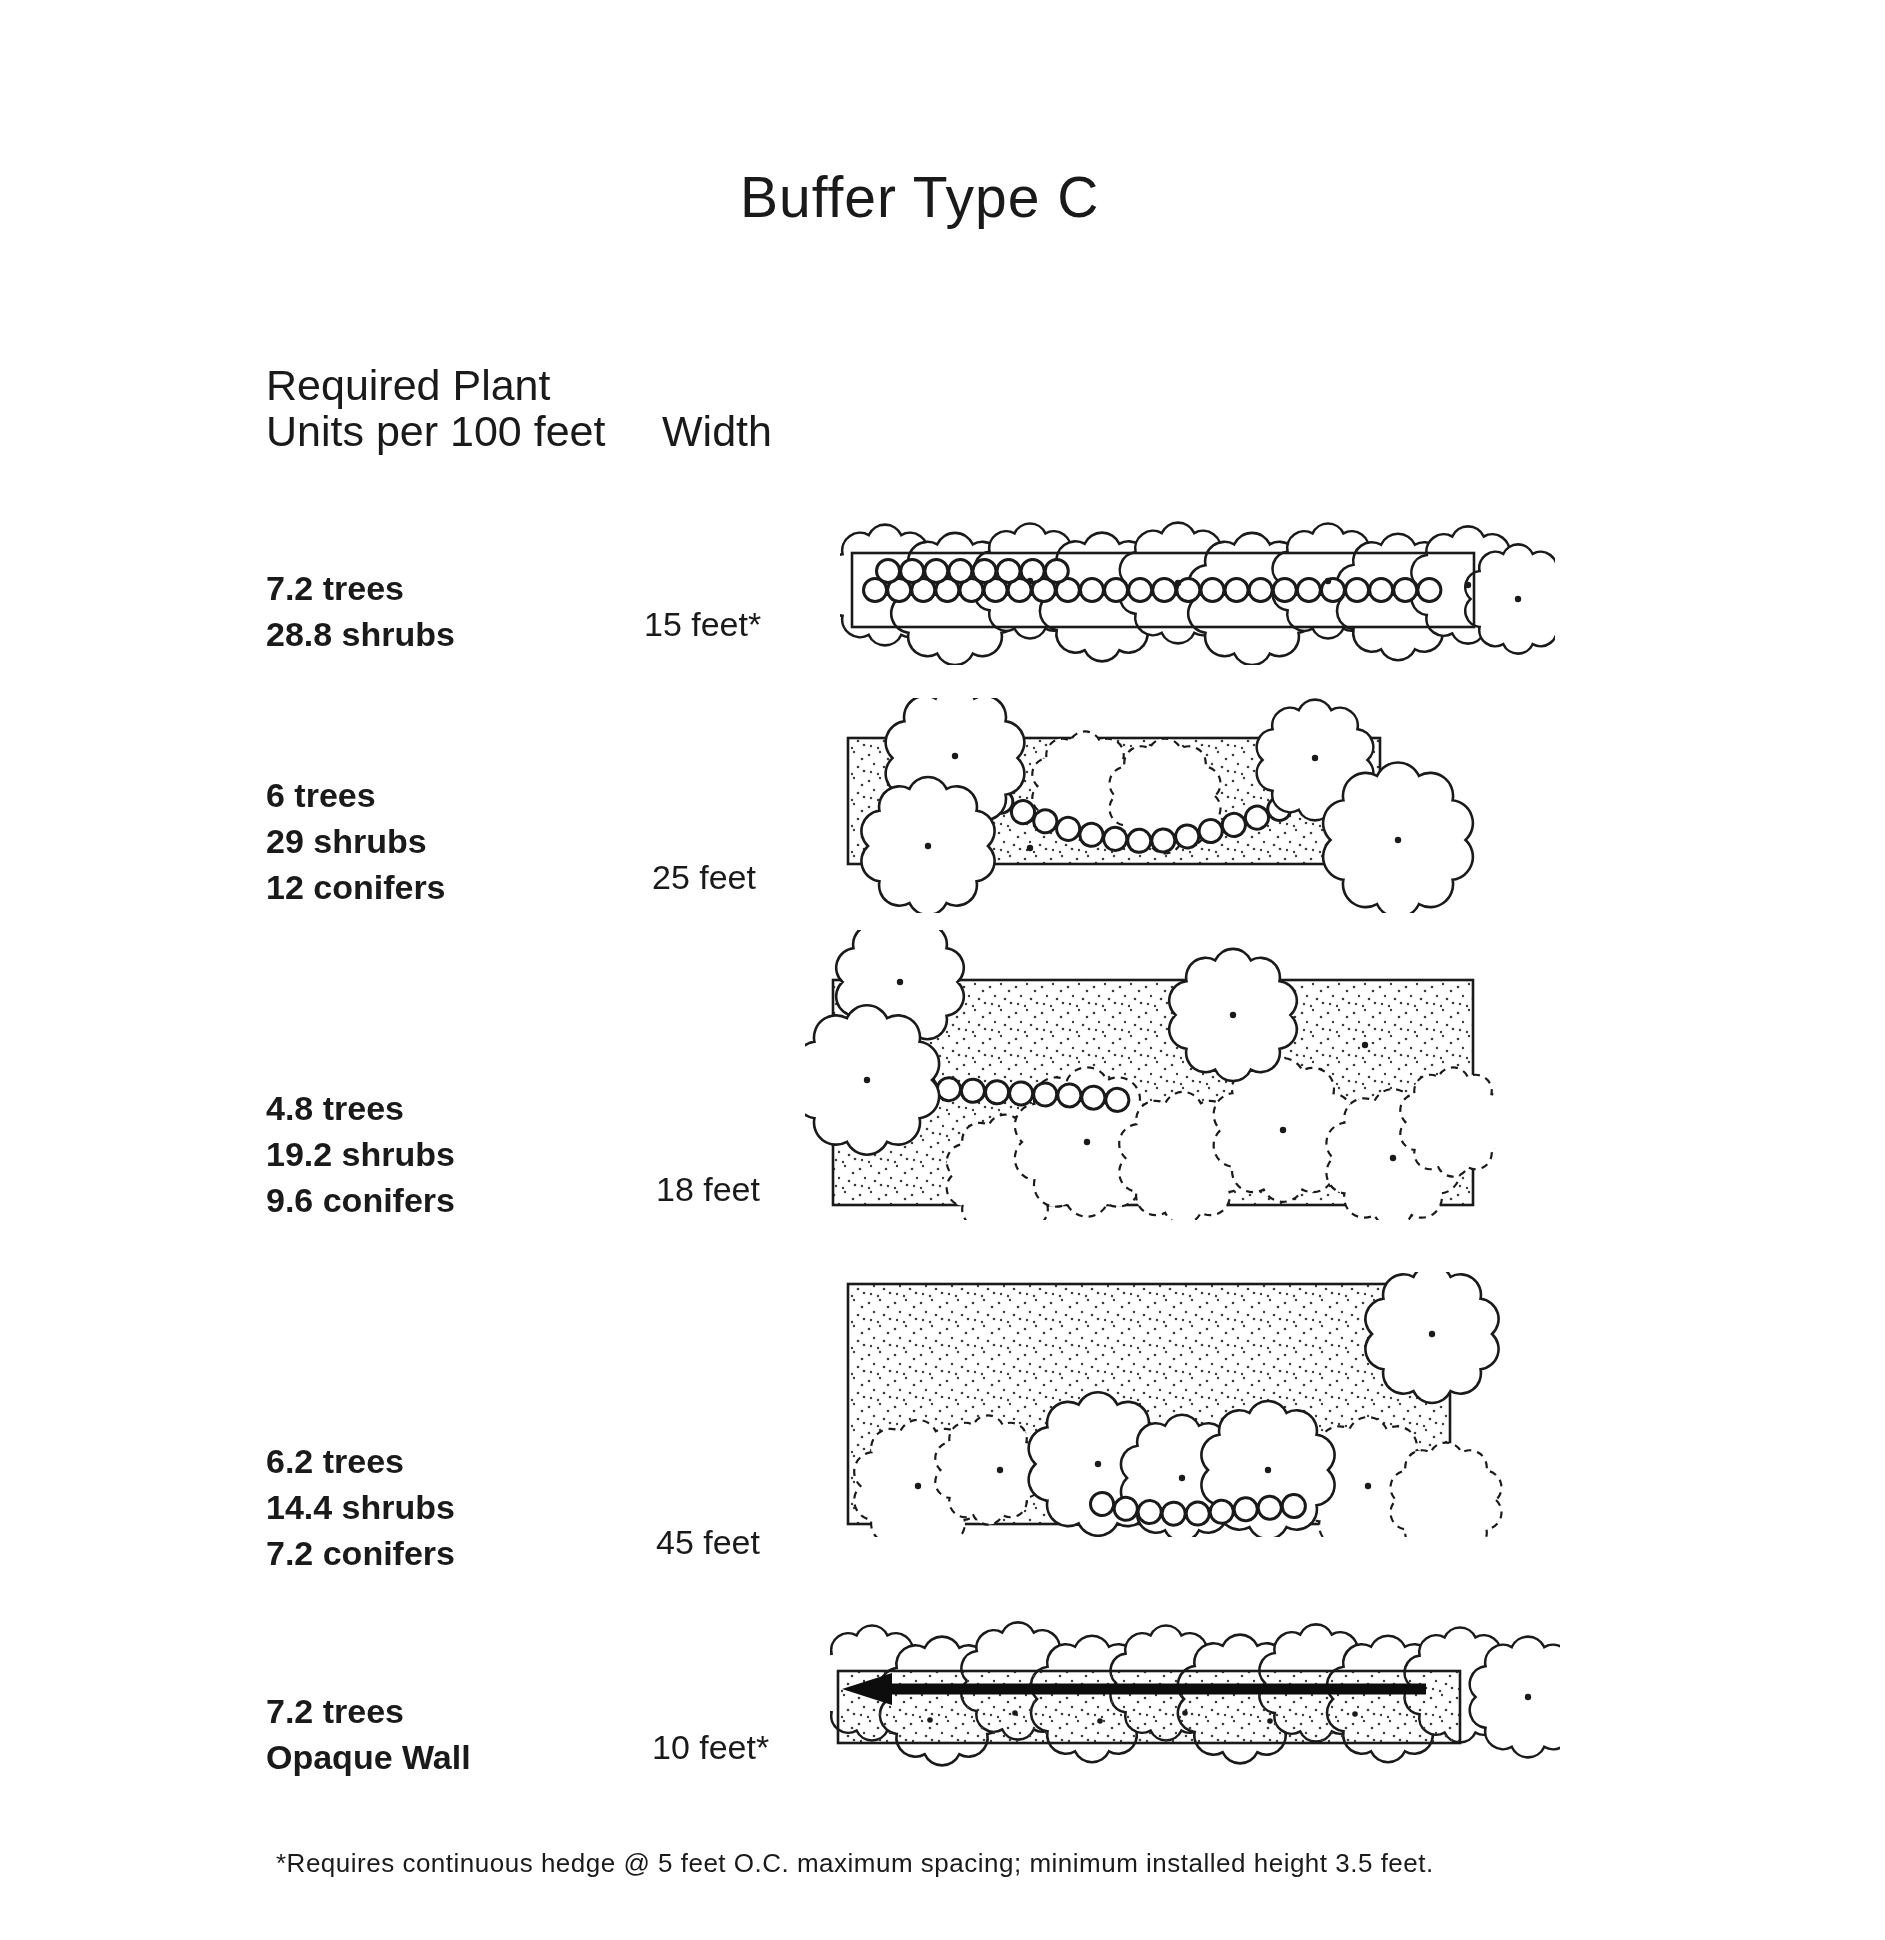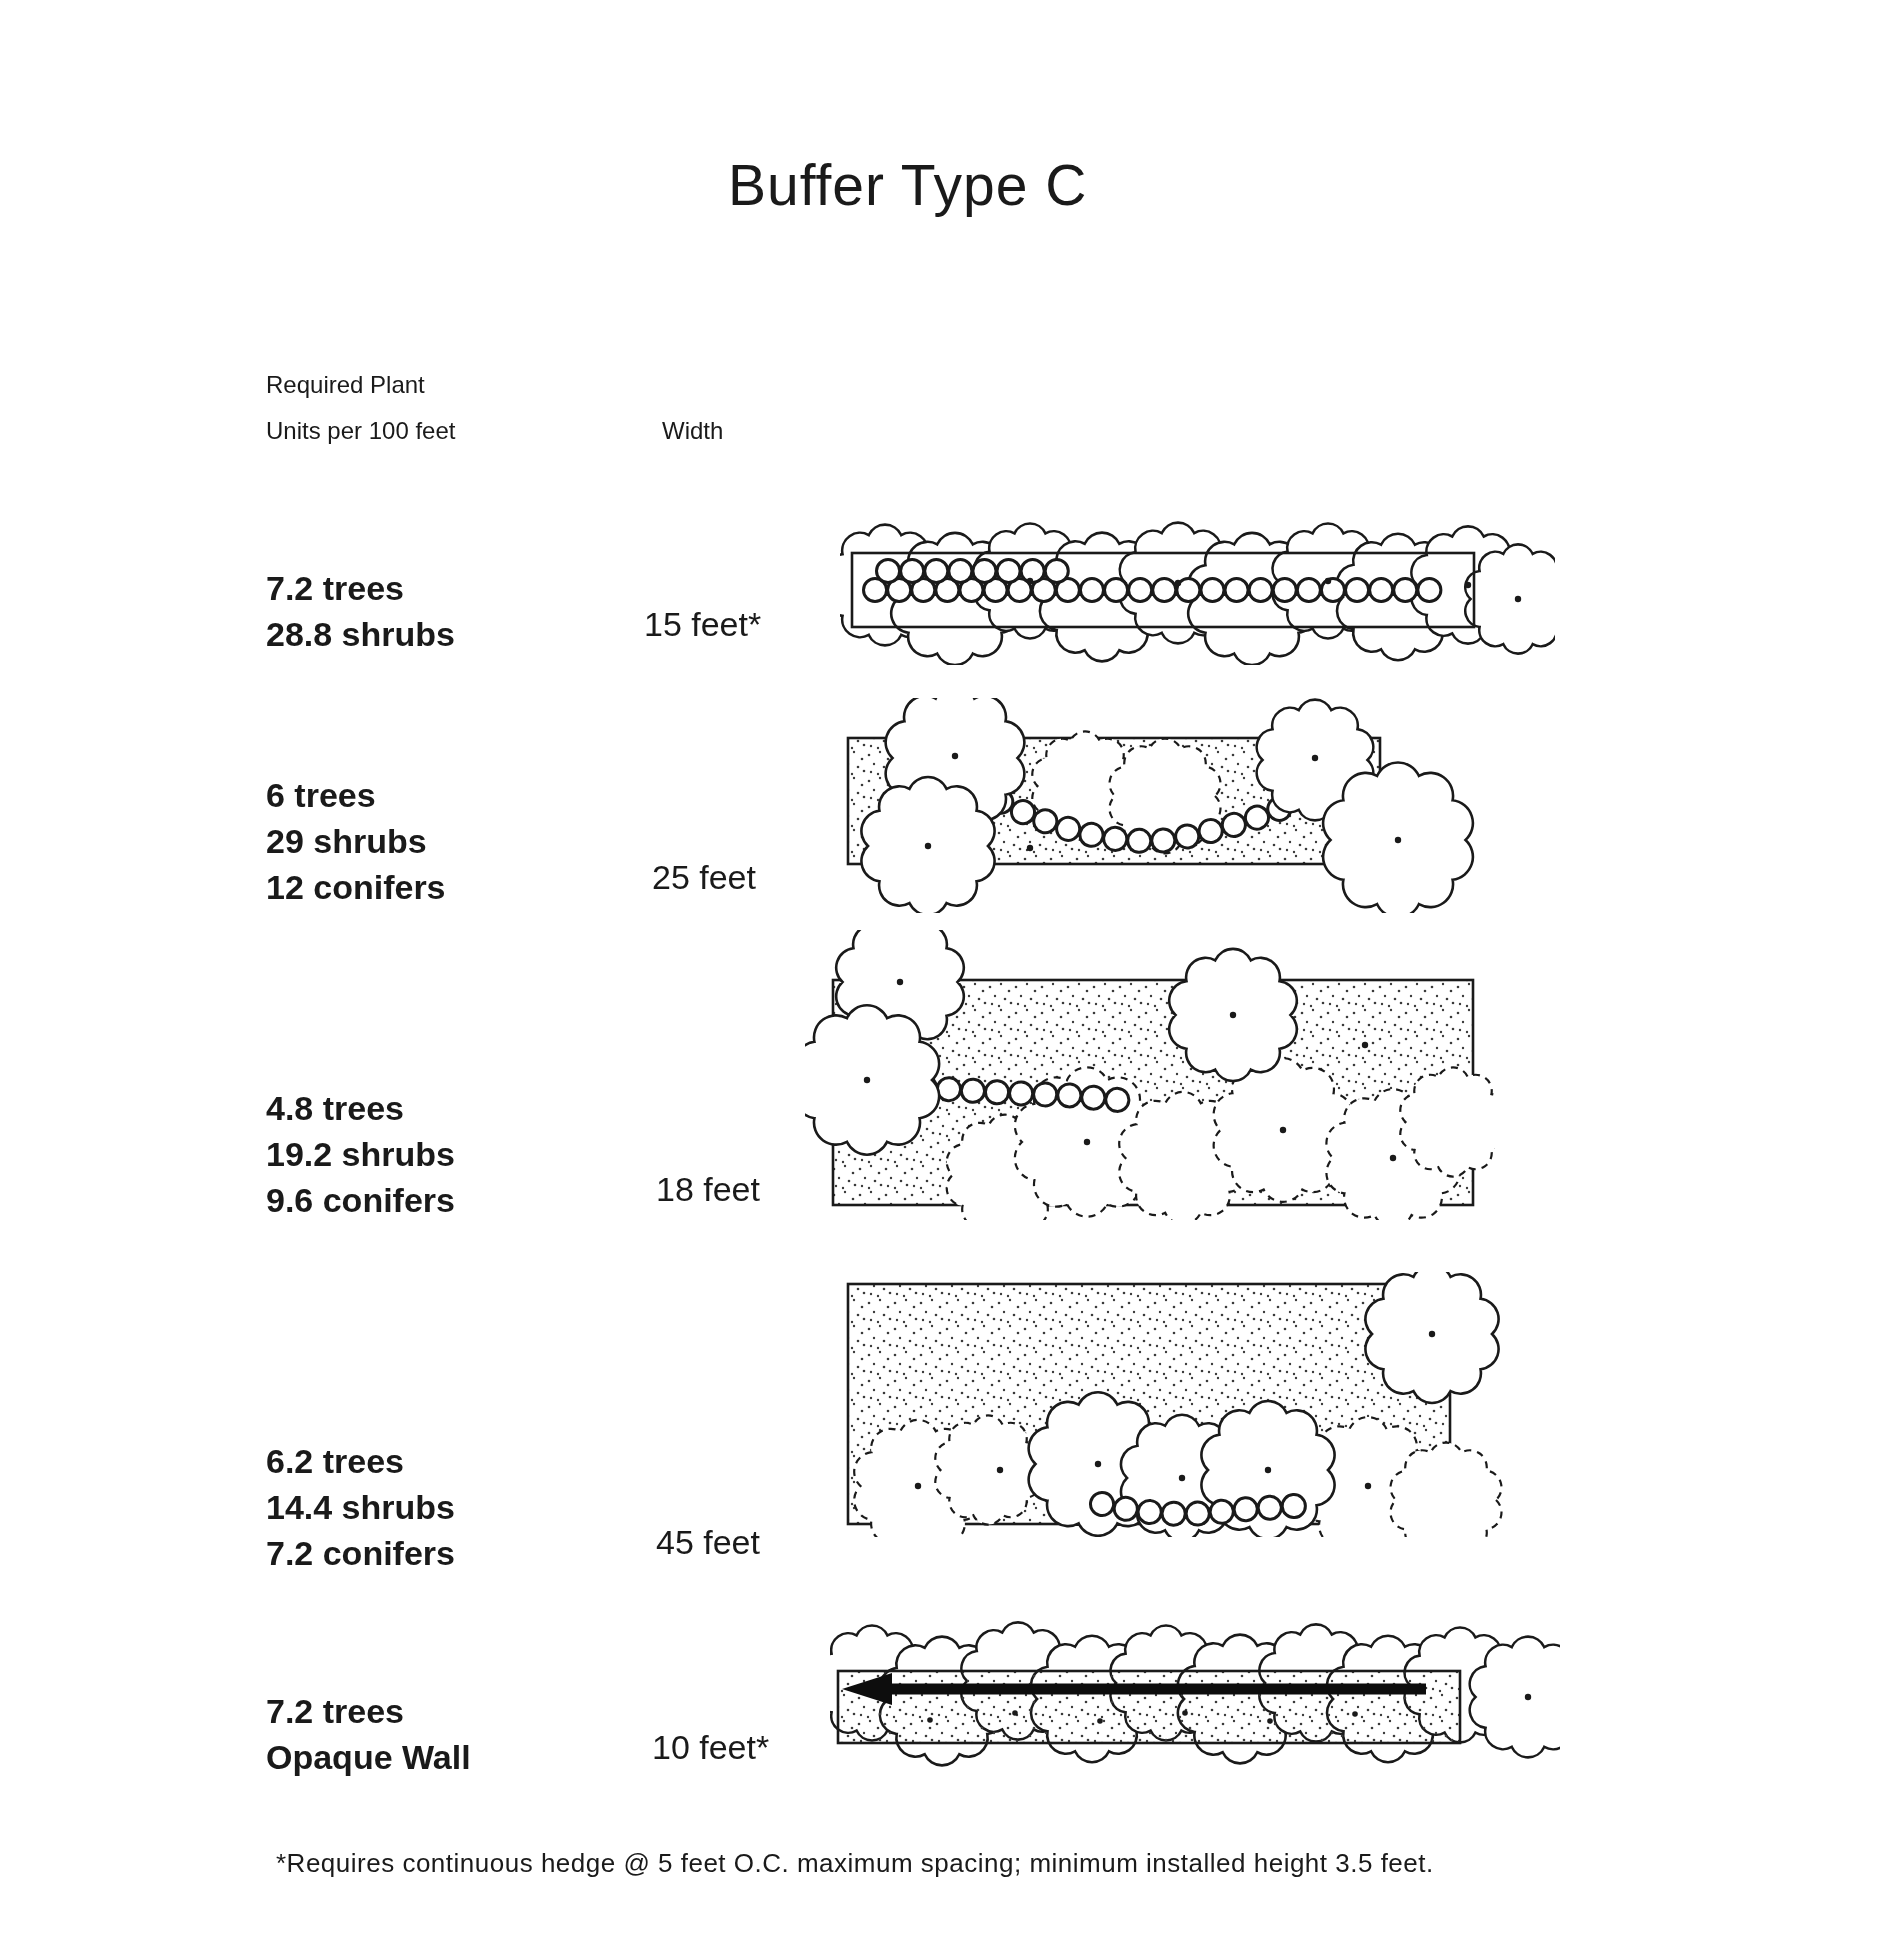--- a/index.html
+++ b/index.html
@@ -1,21 +1,21 @@
 <!DOCTYPE html>
 <html><head>
 <meta charset="utf-8">
 <style>
   html,body { margin:0; padding:0; background:#e8e8e8; }
   .page {
     position:relative; width:1885px; height:1940px; background:#ffffff;
     font-family:"Liberation Sans", sans-serif; color:#1a1a1a; overflow:hidden;
   }
-  .title { position:absolute; left:724px; top:148px; font-size:57px; font-weight:400; margin:4px; letter-spacing:1px; }
-  .hdr { position:absolute; font-size:24px; line-height:46px; }
+  .title { position:absolute; left:724px; top:148px; font-size:57px; font-weight:400; margin:16px; letter-spacing:1px; }
+  .hdr { position:absolute; font-size:43px; line-height:46px; }
   .units { position:absolute; font-size:34px; line-height:46px;font-weight:bold; }
   .width-label { position:absolute; font-size:34px;text-align:center; }
   .footnote { position:absolute; left:276px; top:1848px; font-size:26px; font-weight:400; letter-spacing:0.5px;text-align:center; }
   .diag { position:absolute; }
 
   
   .tree { fill:#ffffff; stroke:#1a1a1a; stroke-width:2.6; }
   .tree-dashed { fill:#ffffff; stroke:#1a1a1a; stroke-width:2.2; stroke-dasharray:7 6; }
   .plot { fill:none; stroke:#1a1a1a; stroke-width:2.6; }
   .plot-stipple { fill:url(#stipple); stroke:#1a1a1a; stroke-width:2.6; }

